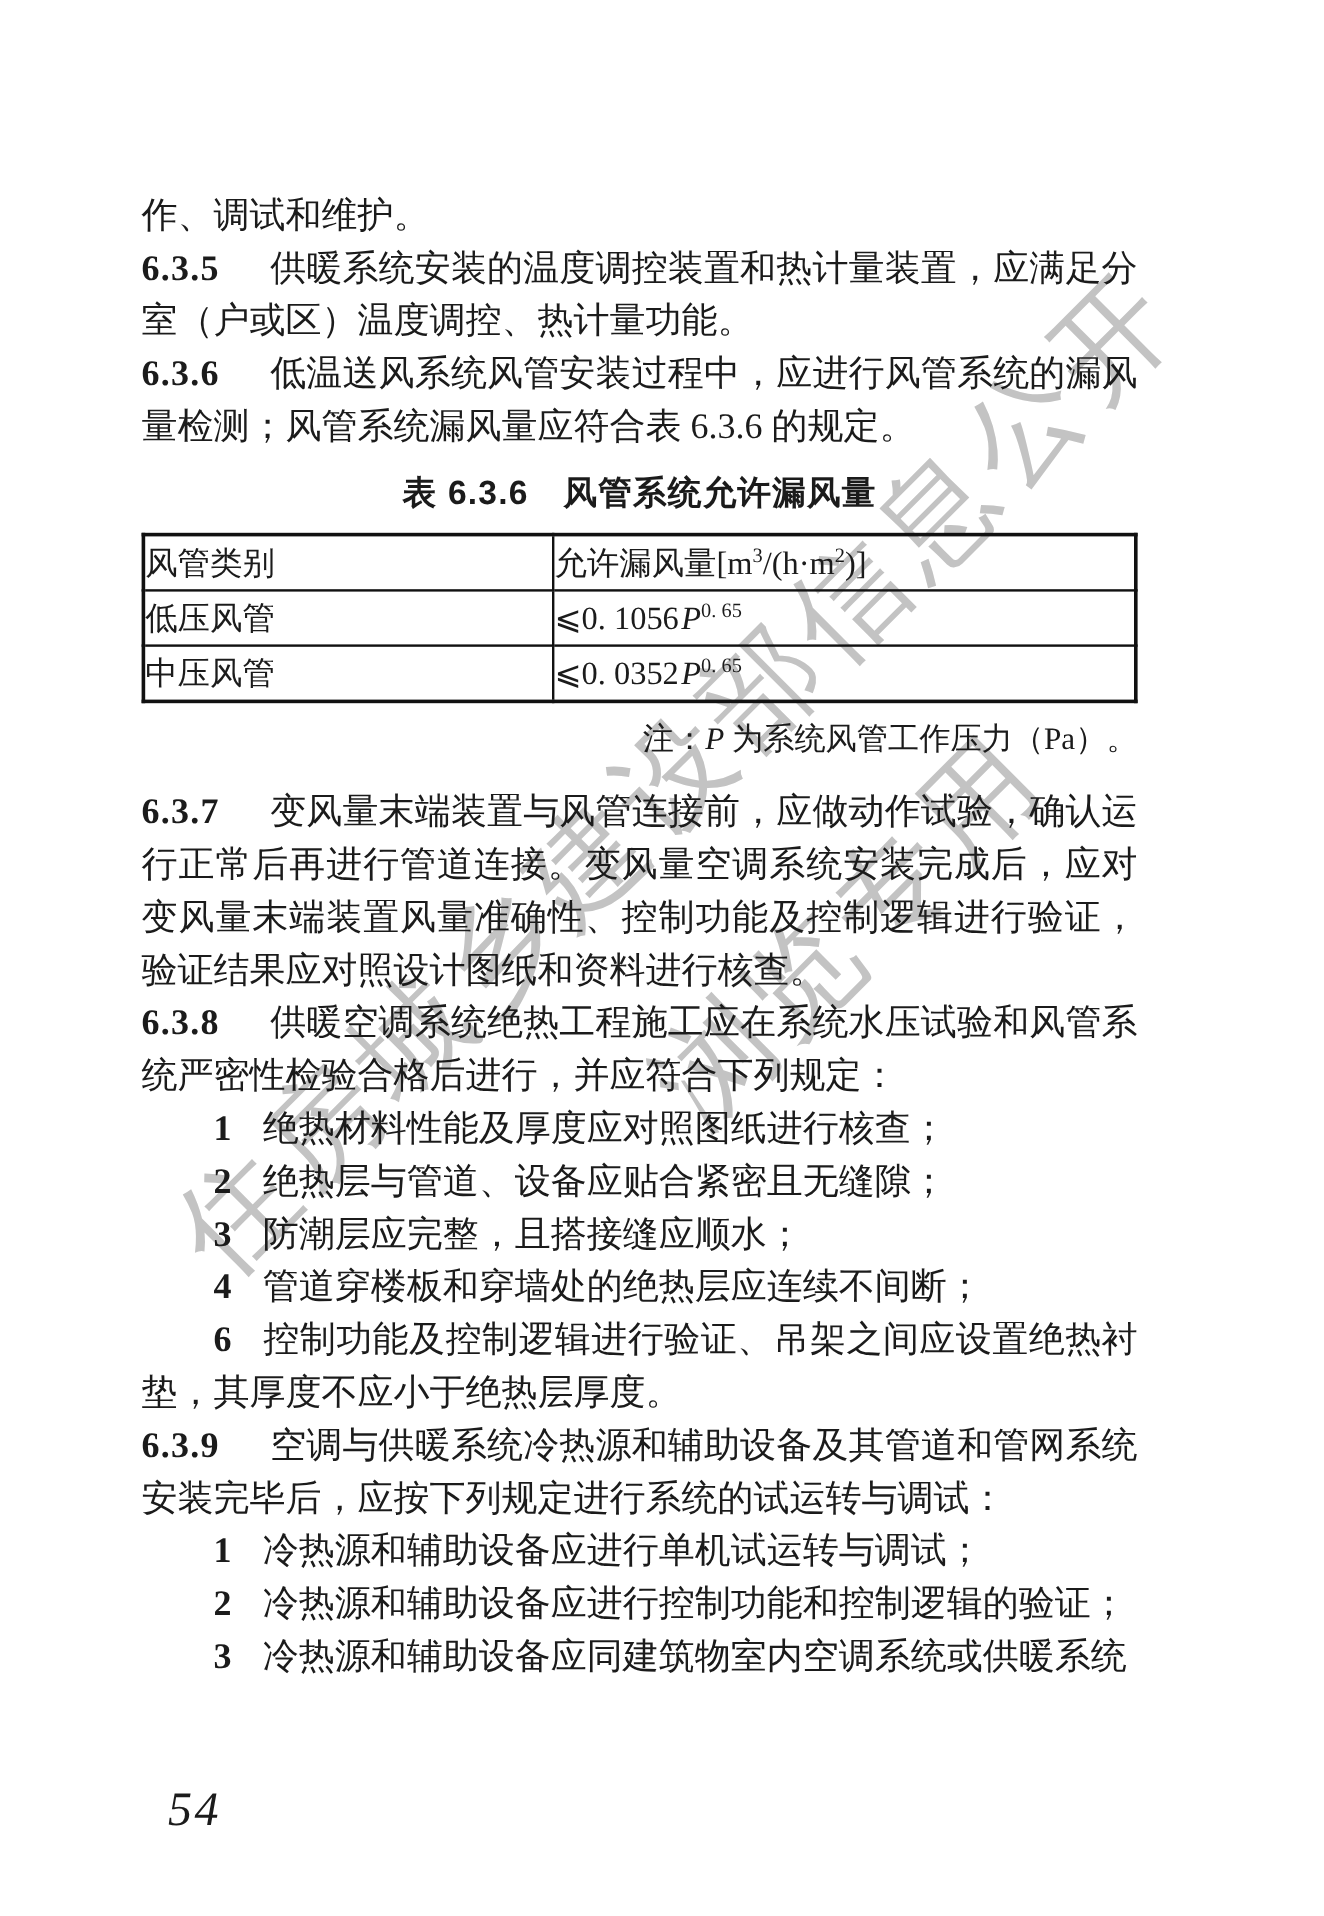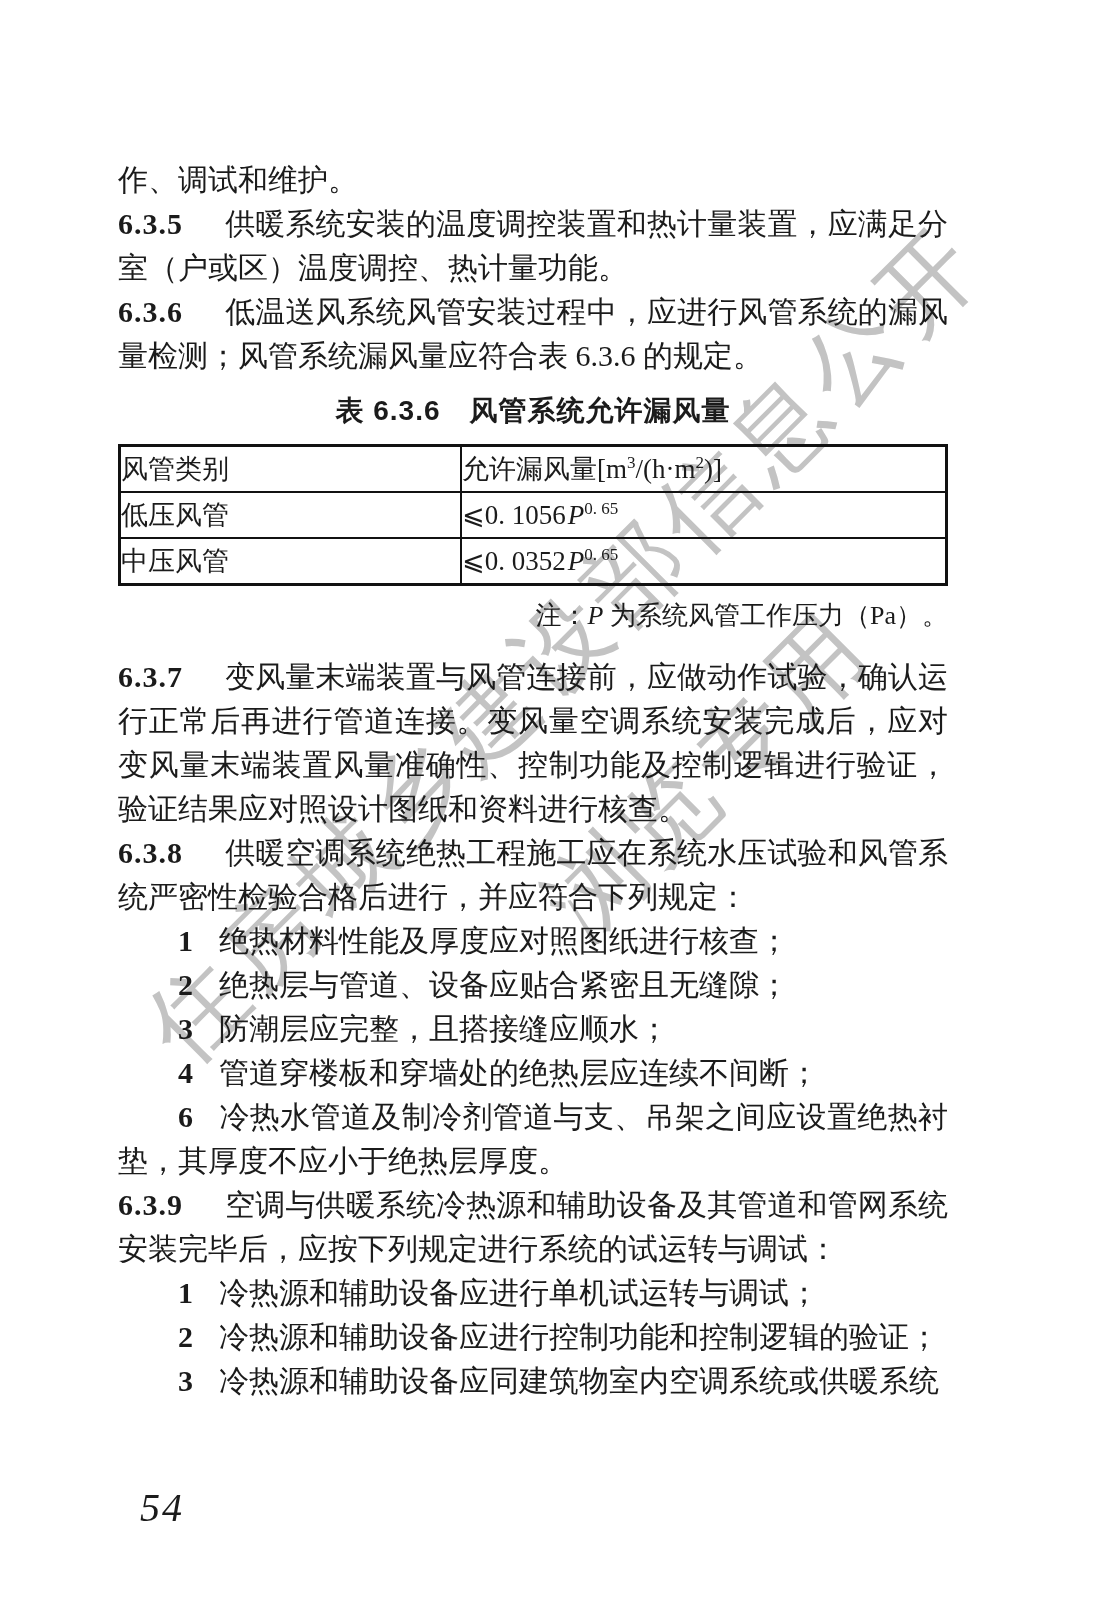--- a/index.html
+++ b/index.html
@@ -131,21 +131,21 @@
     </div>
 
     <p><span class="sec-num">6.3.7</span><span>变风量末端装置与风管连接前，应做动作试验，确认运行正常后再进行管道连接。变风量空调系统安装完成后，应对变风量末端装置风量准确性、控制功能及控制逻辑进行验证，验证结果应对照设计图纸和资料进行核查。</span></p>
 
     <p><span class="sec-num">6.3.8</span><span>供暖空调系统绝热工程施工应在系统水压试验和风管系统严密性检验合格后进行，并应符合下列规定：</span></p>
 
     <p class="item"><span class="item-num">1</span><span>绝热材料性能及厚度应对照图纸进行核查；</span></p>
     <p class="item"><span class="item-num">2</span><span>绝热层与管道、设备应贴合紧密且无缝隙；</span></p>
     <p class="item"><span class="item-num">3</span><span>防潮层应完整，且搭接缝应顺水；</span></p>
     <p class="item"><span class="item-num">4</span><span>管道穿楼板和穿墙处的绝热层应连续不间断；</span></p>
-    <p class="item"><span class="item-num">6</span><span>冷热水管道及制冷剂管道与支、吊架之间应设置绝热衬垫，其厚度不应小于绝热层厚度。</span></p>
+    <p class="item"><span class="item-num">6</span><span>控制功能及控制逻辑进行验证、吊架之间应设置绝热衬垫，其厚度不应小于绝热层厚度。</span></p>
 
     <p><span class="sec-num">6.3.9</span><span>空调与供暖系统冷热源和辅助设备及其管道和管网系统安装完毕后，应按下列规定进行系统的试运转与调试：</span></p>
 
     <p class="item"><span class="item-num">1</span><span>冷热源和辅助设备应进行单机试运转与调试；</span></p>
     <p class="item"><span class="item-num">2</span><span>冷热源和辅助设备应进行控制功能和控制逻辑的验证；</span></p>
     <p class="item"><span class="item-num">3</span><span>冷热源和辅助设备应同建筑物室内空调系统或供暖系统</span></p>
 
   </div>
 
   <div class="page-number">54</div>

